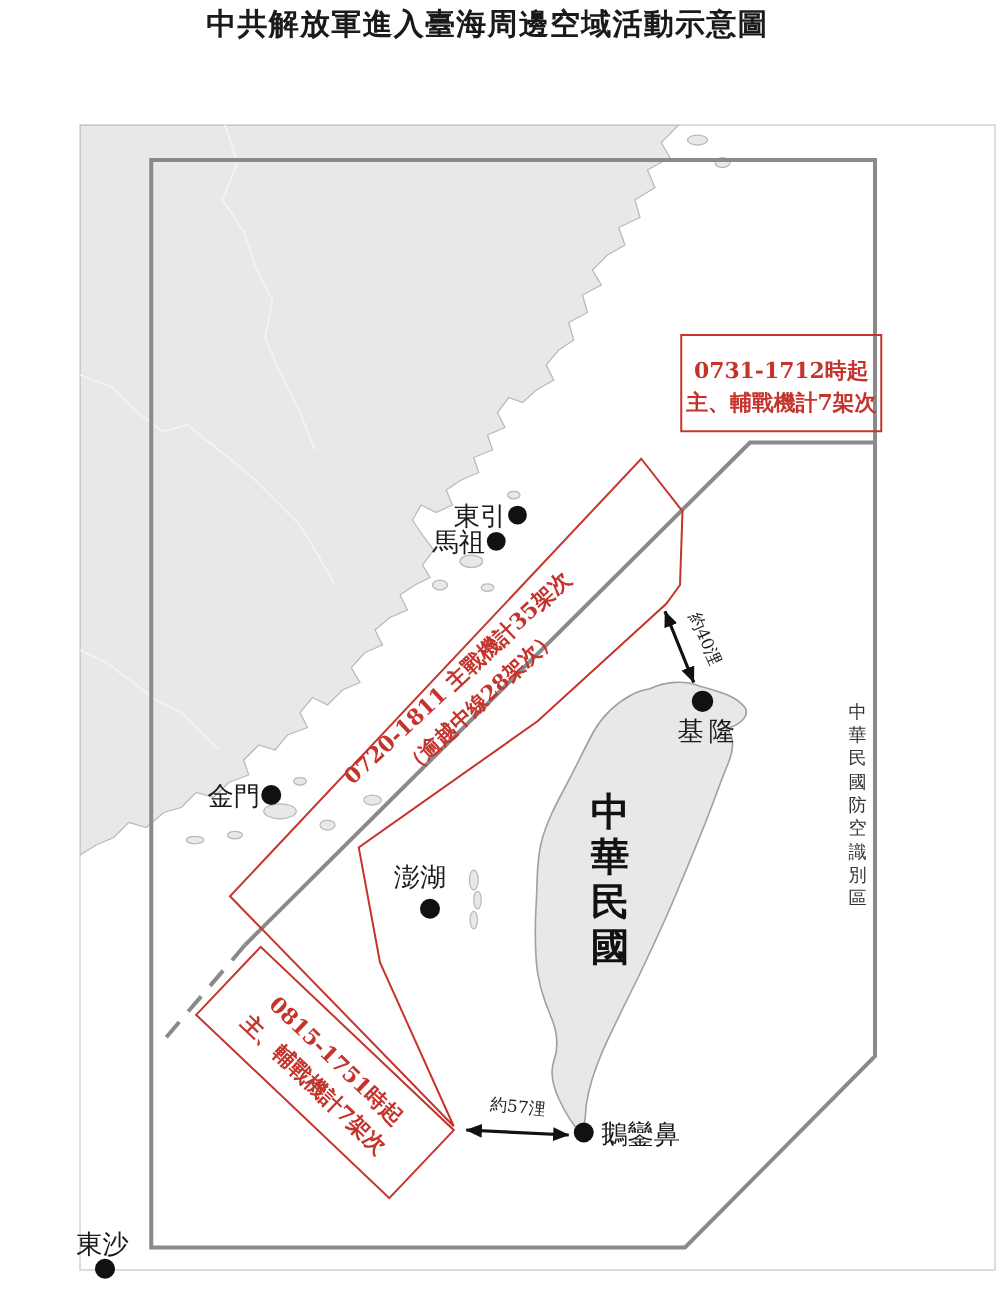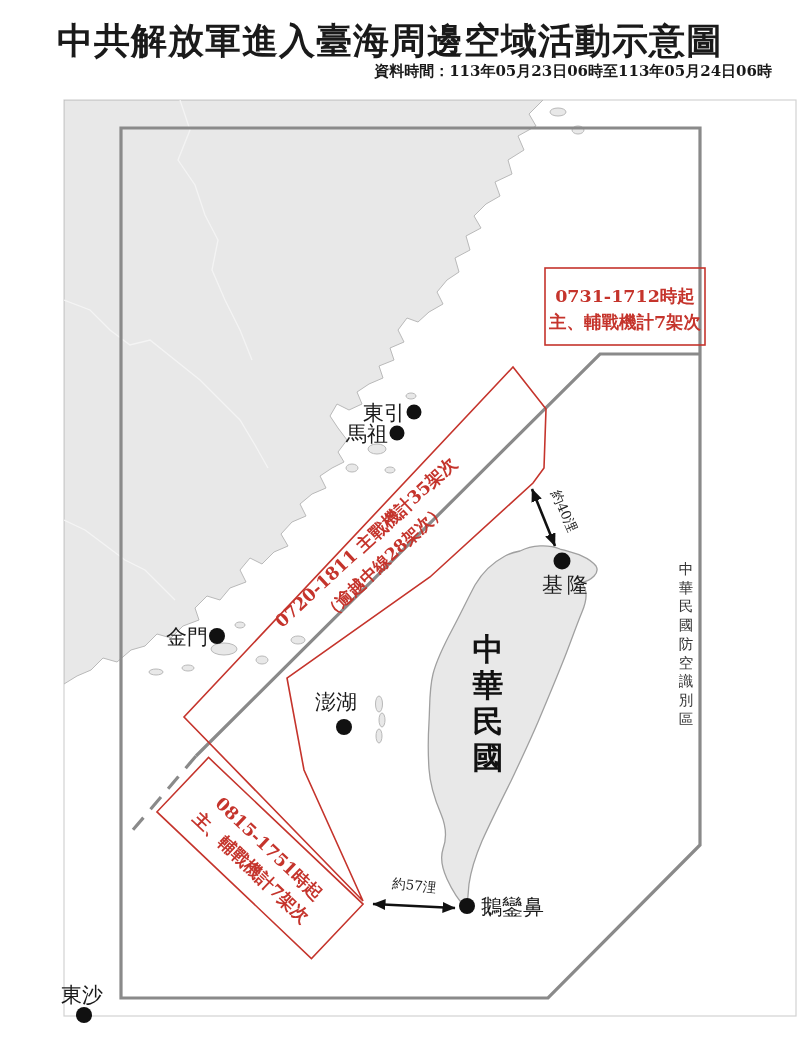--- a/index.html
+++ b/index.html
@@ -5,22 +5,22 @@
   :root{
     --red:#c5342c;
     --gray-line:#8a8a8a;
     --land:#e8e8e8;
     --land-stroke:#b9b9b9;
     --ink:#1a1a1a;
   }
   html,body{margin:0;padding:0;background:#fff;}
   .page{position:relative;width:800px;height:1039px;background:#fff;overflow:hidden;
         font-family:"DejaVu Serif",serif;color:var(--ink);}
-  .title-zh{position:absolute;top:17px;left:0;width:780px;text-align:center;
-            font-size:36px;font-weight:bold;letter-spacing:1px;}
+  .title-zh{position:absolute;top:3px;left:0;width:780px;text-align:center;
+            font-size:24px;font-weight:bold;letter-spacing:1px;}
   .title-en{position:absolute;top:37px;left:0;width:800px;text-align:center;
             font-family:"Liberation Sans",sans-serif;font-size:21px;font-weight:bold;}
   .data-time{position:absolute;top:62px;right:28px;font-size:15px;font-weight:bold;}
   svg text{font-family:"DejaVu Serif",serif;}
   .place-label{font-size:21px;fill:var(--ink);}
   .red-stroke{stroke:var(--red);fill:none;stroke-width:1.6;}
   .red-text{fill:var(--red);font-weight:bold;}
   .gray-bound{stroke:var(--gray-line);stroke-width:3.2;fill:none;stroke-linejoin:miter;}
   .coast{fill:var(--land);stroke:var(--land-stroke);stroke-width:1;}
   .islet{fill:var(--land);stroke:var(--land-stroke);stroke-width:1;}
@@ -28,21 +28,20 @@
   .dot{fill:#111;}
   .arrow-line{stroke:#111;stroke-width:2.6;fill:none;}
   .dist-label{font-size:13.5px;fill:#222;}
 </style>
 </head>
 <body>
 
 <div class="page">
 
   <div class="title-zh">中共解放軍進入臺海周邊空域活動示意圖</div>
-  <div class="data-time">資料時間：113年05月23日06時至113年05月24日06時</div>
 
   <svg width="800" height="1039" viewBox="0 0 800 1039" style="position:absolute;top:0;left:0;">
     <defs>
       <marker id="ah" markerUnits="userSpaceOnUse" markerWidth="14" markerHeight="12" refX="12.5" refY="5.5" orient="auto-start-reverse">
         <path d="M0,0 L13,5.5 L0,11 Z" fill="#111"></path>
       </marker>
       <clipPath id="mapclip">
           <rect x="64" y="100" width="732" height="916"></rect>
         </clipPath>
     </defs>

